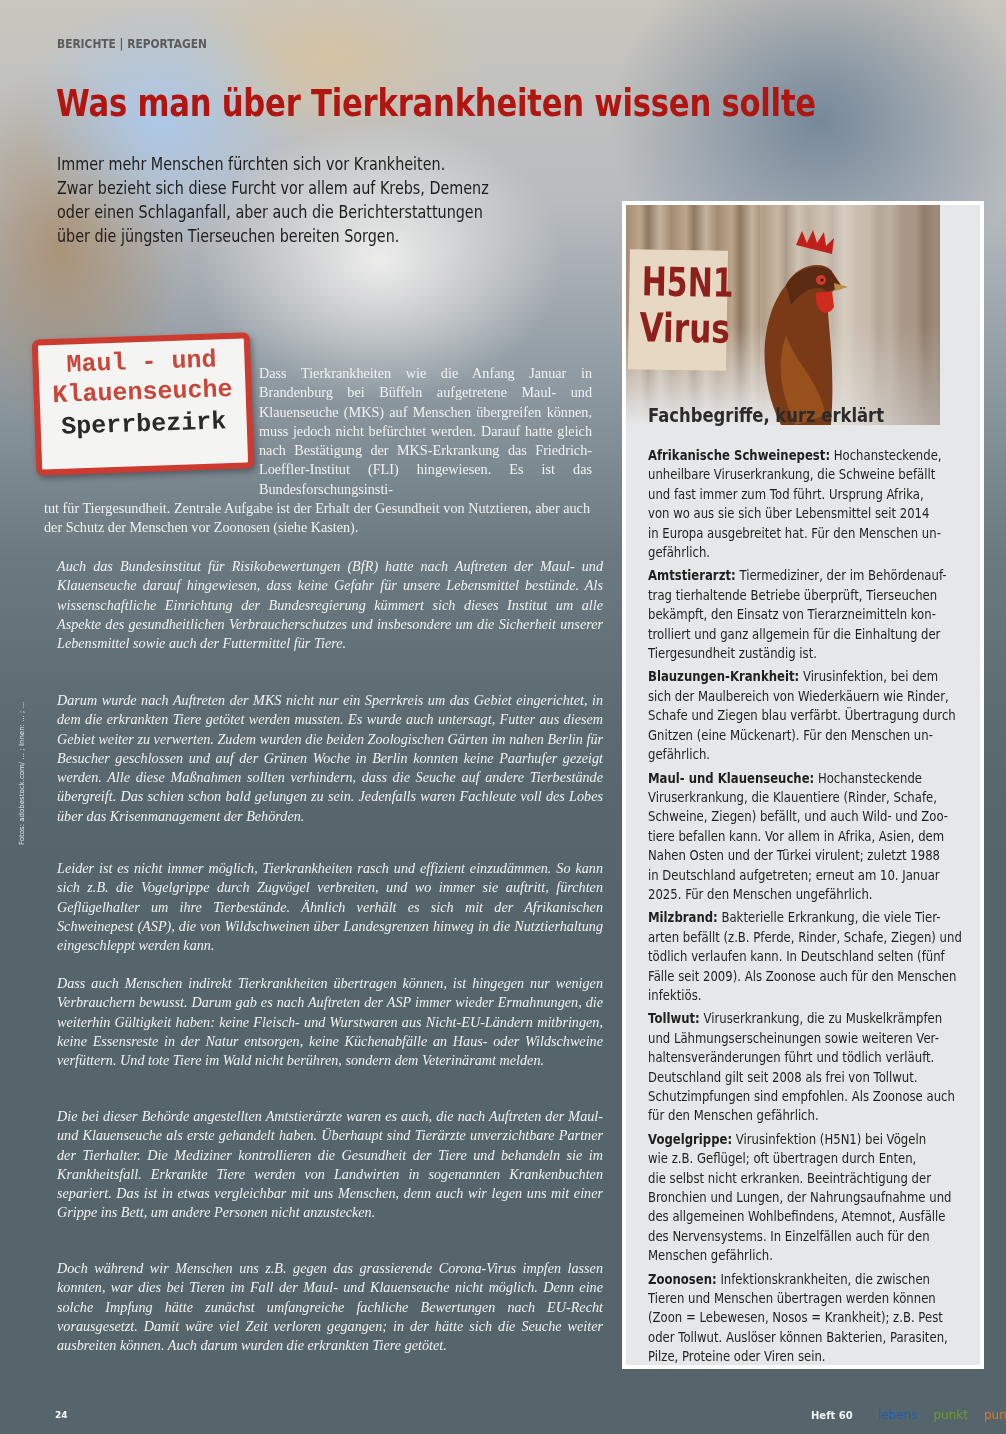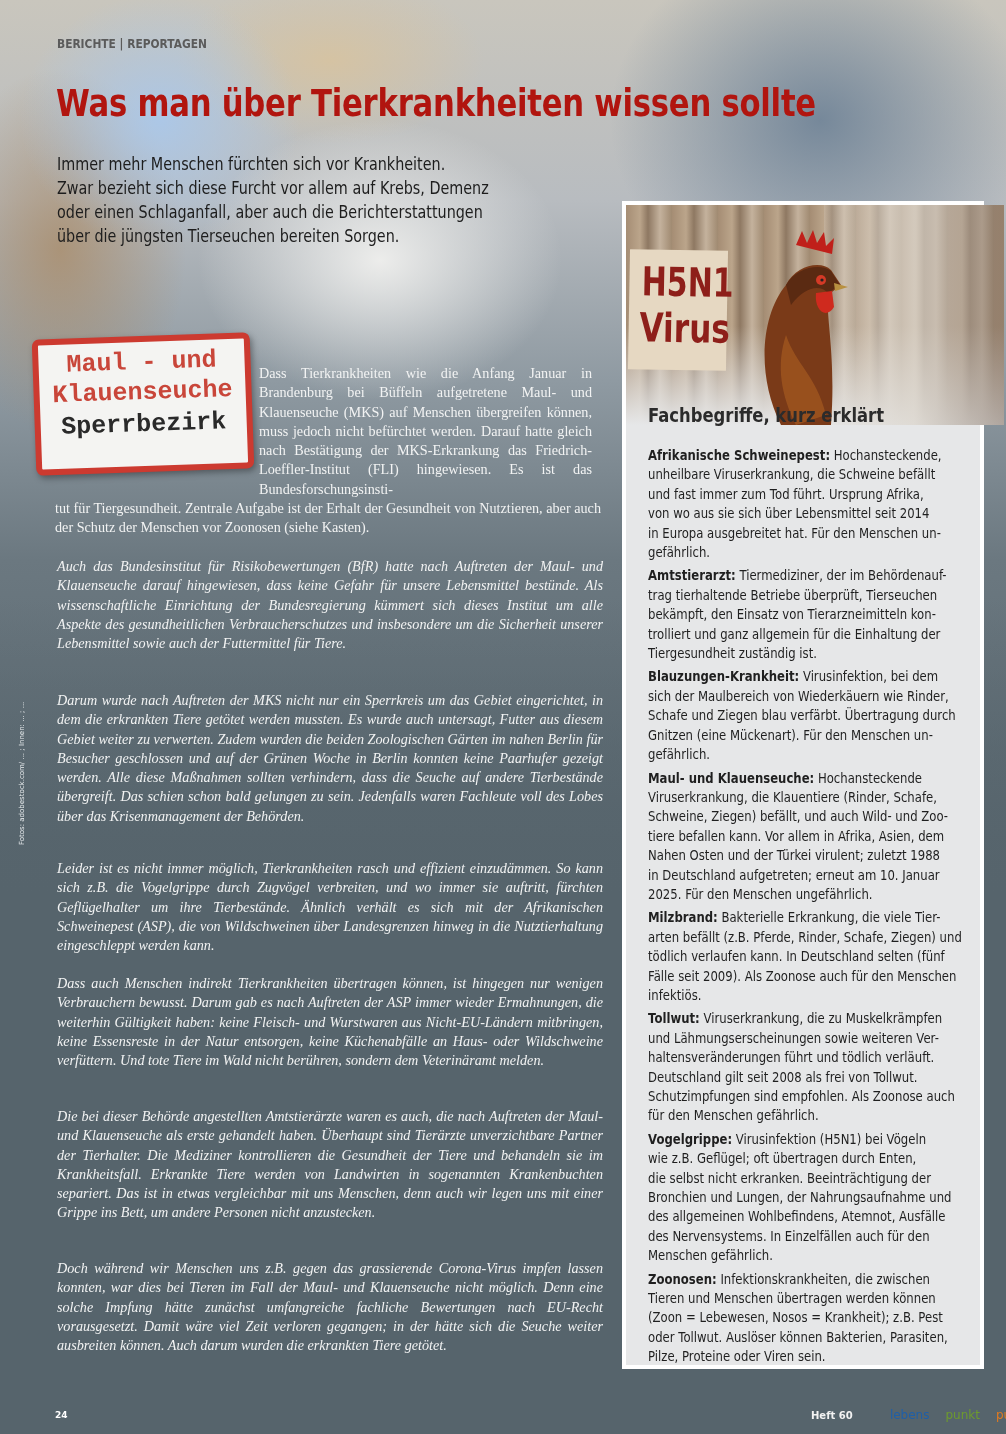--- a/index.html
+++ b/index.html
@@ -70,33 +70,33 @@
   }
 
   .body-text {
     color: #f2f3f3; font-size: 14.2px; line-height: 19.3px; text-align: justify;
     hyphens: manual;
   }
   .p-intro {
     position: absolute; left: 259px; top: 364px; width: 333px;
   }
   .p-intro-cont {
-    position: absolute; left: 55px; top: 499px; width: 546px;
+    position: absolute; left: 44px; top: 499px; width: 546px;
   }
   .p-col {
     position: absolute; left: 57px; width: 546px; font-style: italic;
   }
 
   
   .box {
     position: absolute; left: 622px; top: 201px; width: 362px; height: 1168px;
     background: #e6e7e8; border: 4px solid #ffffff;
   }
   .box-image {
-    position: absolute; left: 0; top: 0; width: 378px; height: 220px;
+    position: absolute; left: 0; top: 0; width: 314px; height: 220px;
     background:
       linear-gradient(180deg, rgba(230,231,232,0) 55%, #e6e7e8 100%),
       repeating-linear-gradient(90deg, #a58d74 0px, #bba58b 14px, #8e7862 22px, #c4b29d 34px, #a08a71 46px),
       #a8927a;
     overflow: hidden;
   }
   .box-image .right-wall {
     position: absolute; right: 0; top: 0; width: 180px; height: 220px;
     background: linear-gradient(90deg, rgba(230,225,218,0.2), rgba(220,214,205,0.75) 50%, rgba(120,100,85,0.5));
   }
@@ -128,21 +128,21 @@
   .term .line { display: block; white-space: nowrap; }
 
   .footer-page {
     position: absolute; left: 55px; top: 1410px;
     font-family: "DejaVu Sans", sans-serif; font-weight: bold; font-size: 9px; color: #ffffff;
   }
   .footer-right {
     position: absolute; left: 811px; top: 1408px;
     font-family: "DejaVu Sans", sans-serif; font-size: 10px; white-space: nowrap;
   }
-  .footer-right .issue { color: #f2f2f2; font-weight: bold; margin-right: 18px; }
+  .footer-right .issue { color: #f2f2f2; font-weight: bold; margin-right: 6px; }
   .footer-right .logo span { font-weight: normal; font-size: 12px; margin-left: 16px; }
 </style>
 </head>
 <body>
 
 <div class="bg-photo"></div>
 <div class="bg-fade"></div>
 
 <div class="section-label">BERICHTE | REPORTAGEN</div>
 <h1 class="page-title">Was man über Tierkrankheiten wissen sollte</h1>

